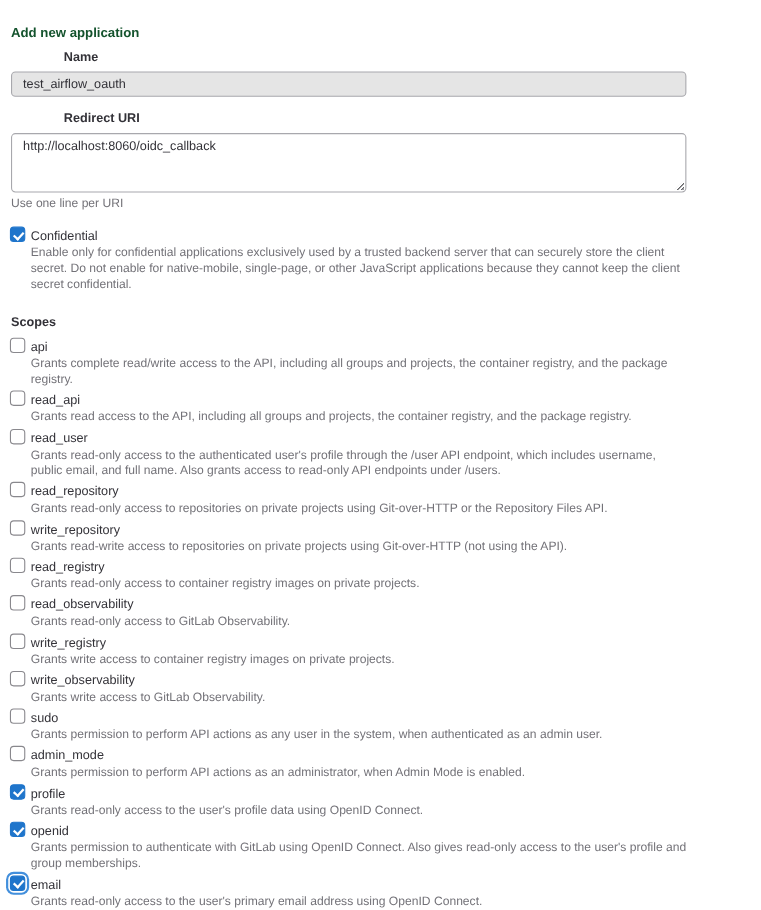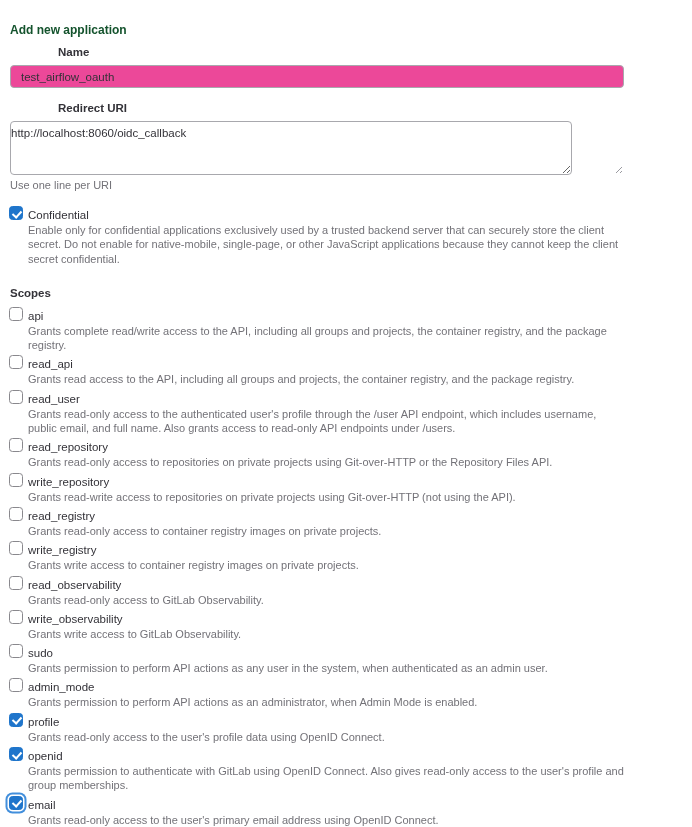--- a/index.html
+++ b/index.html
@@ -31,32 +31,32 @@
   .text-input {
     display: block;
     width: 614px;
     height: 23px;
     border: 1px solid #a8a8ad;
     border-radius: 4px;
     padding: 0 10px;
     font-family: "Liberation Sans", "DejaVu Sans", sans-serif;
     font-size: 11.5px;
     color: #333238;
-    background: #ec4899;
+    background: #e5e5e5;
     outline: none;
   }
   .name-group { margin-bottom: 13px; }
   .textarea-wrap { position: relative; width: 614px; }
   .uri-textarea {
     display: block;
-    width: 562px;
+    width: 614px;
     height: 54px;
     border: 1px solid #a8a8ad;
     border-radius: 4px;
-    padding: 5px 0;
+    padding: 5px 10px;
     font-family: "Liberation Sans", "DejaVu Sans", sans-serif;
     font-size: 11.5px;
     color: #333238;
     background: #fff;
     resize: vertical;
     outline: none;
     overflow: hidden;
   }
   .resize-grip {
     position: absolute;
@@ -210,28 +210,28 @@
     </div>
 
     <div class="check-row scope-row">
       <input type="checkbox" class="cb" style="">
       <label class="check-label">read_registry</label>
       <div class="form-text-desc">Grants read-only access to container registry images on private projects.</div>
     </div>
 
     <div class="check-row scope-row">
       <input type="checkbox" class="cb" style="">
+      <label class="check-label">read_observability</label>
+      <div class="form-text-desc">Grants read-only access to GitLab Observability.</div>
+    </div>
+
+    <div class="check-row scope-row">
+      <input type="checkbox" class="cb" style="">
       <label class="check-label">write_registry</label>
       <div class="form-text-desc">Grants write access to container registry images on private projects.</div>
-    </div>
-
-    <div class="check-row scope-row">
-      <input type="checkbox" class="cb" style="">
-      <label class="check-label">read_observability</label>
-      <div class="form-text-desc">Grants read-only access to GitLab Observability.</div>
     </div>
 
     <div class="check-row scope-row">
       <input type="checkbox" class="cb" style="">
       <label class="check-label">write_observability</label>
       <div class="form-text-desc">Grants write access to GitLab Observability.</div>
     </div>
 
     <div class="check-row scope-row">
       <input type="checkbox" class="cb" style="">

